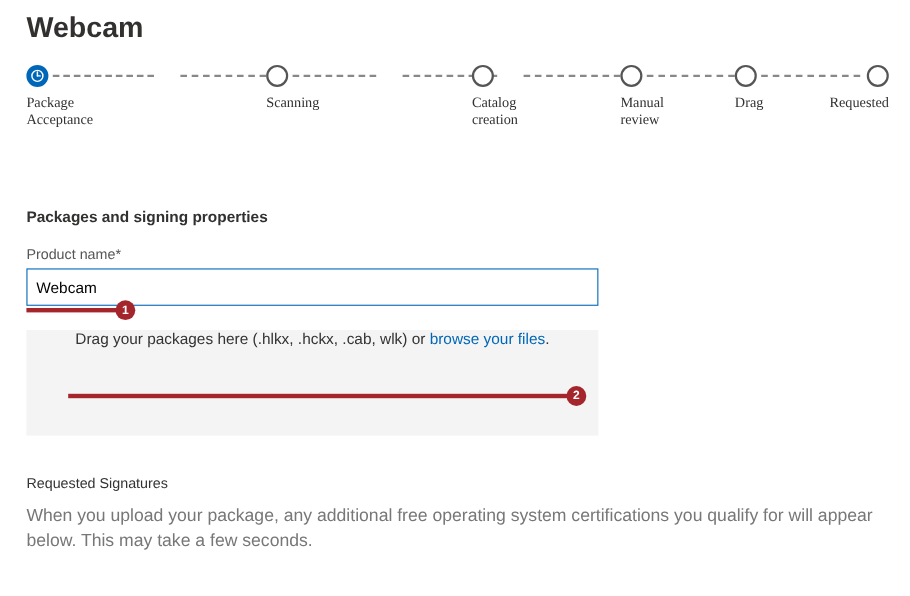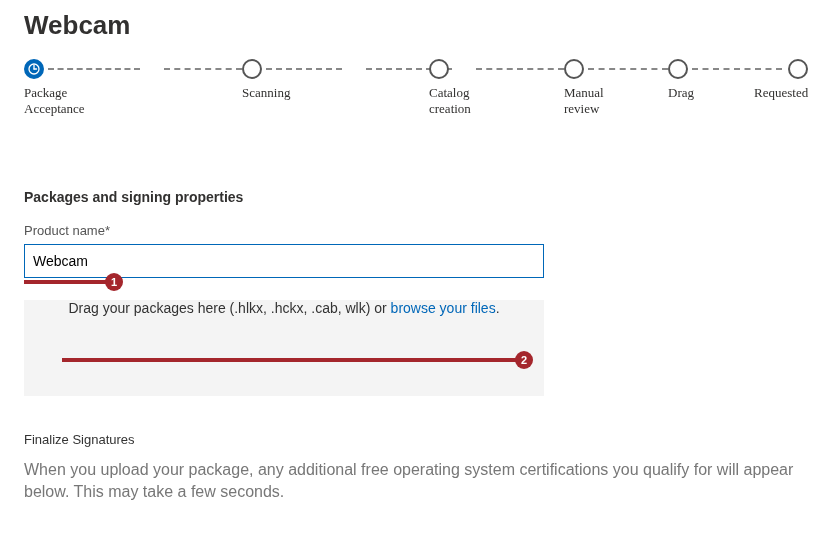--- a/index.html
+++ b/index.html
@@ -204,15 +204,15 @@
   </div>
 
   <div class="dropzone">
     <div class="text">
       <span>Drag your packages here (.hlkx, .hckx, .cab, wlk) or </span><a>browse your files</a><span>.</span>
     </div>
     <div class="callout-bar" style="left:38px; top:58px; width:462px;"></div>
     <div class="callout-dot" style="left:491px; top:51px;">2</div>
   </div>
 
-  <div class="sig-title">Finalize Signatures</div>
+  <div class="sig-title">Requested Signatures</div>
   <div class="sig-desc">When you upload your package, any additional free operating system certifications you qualify for will appear below. This may take a few seconds.</div>
 </div>
 
 </body></html>

